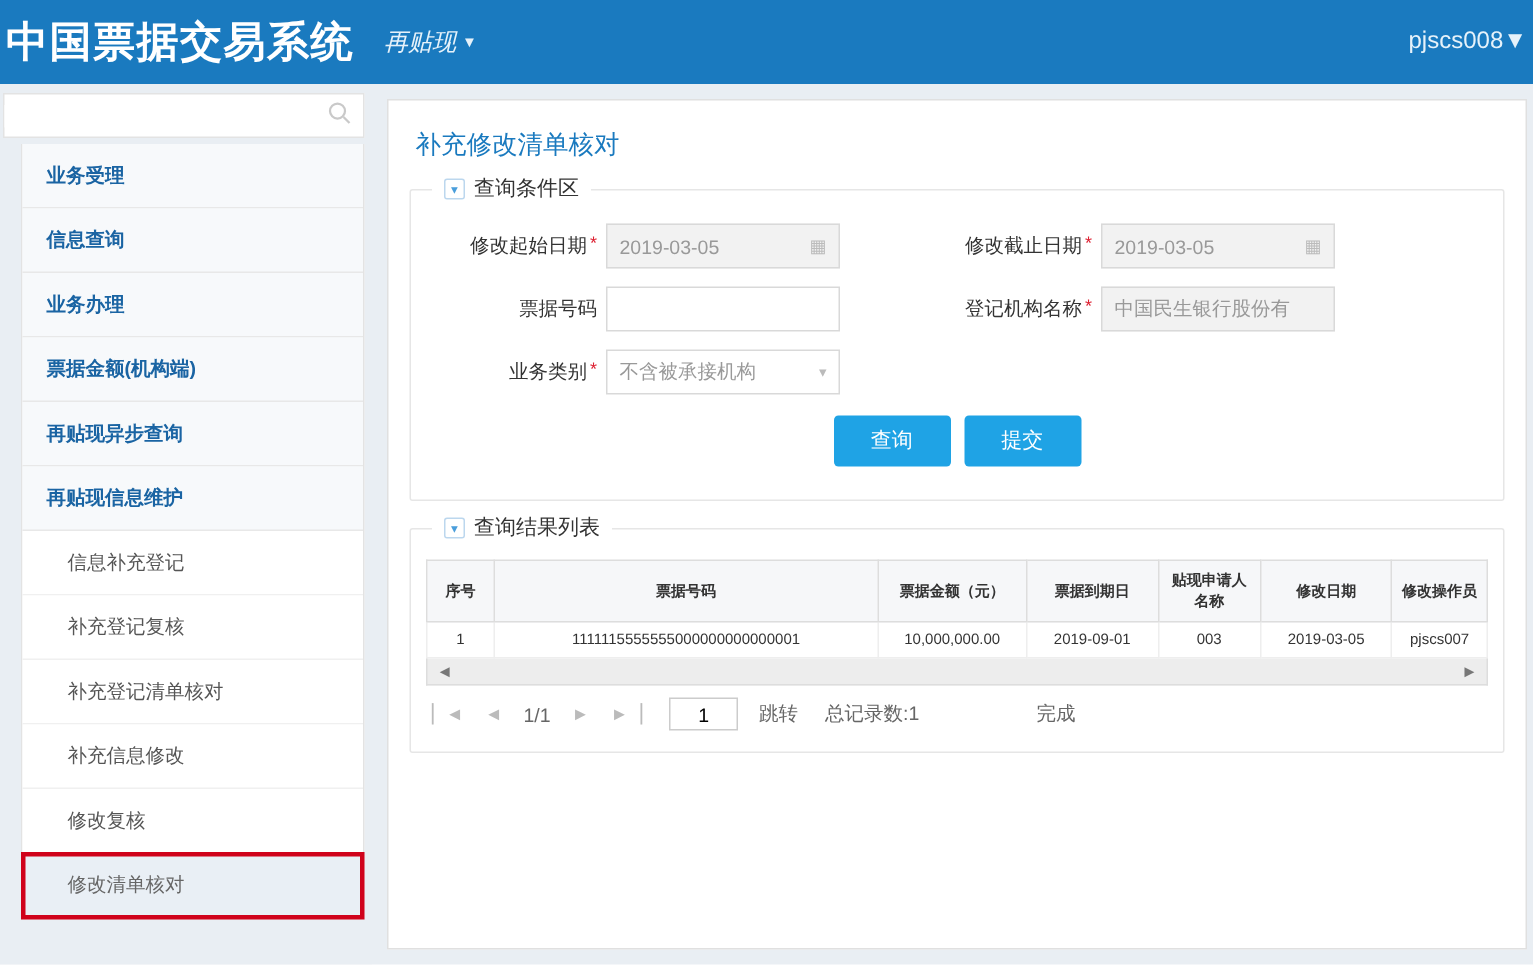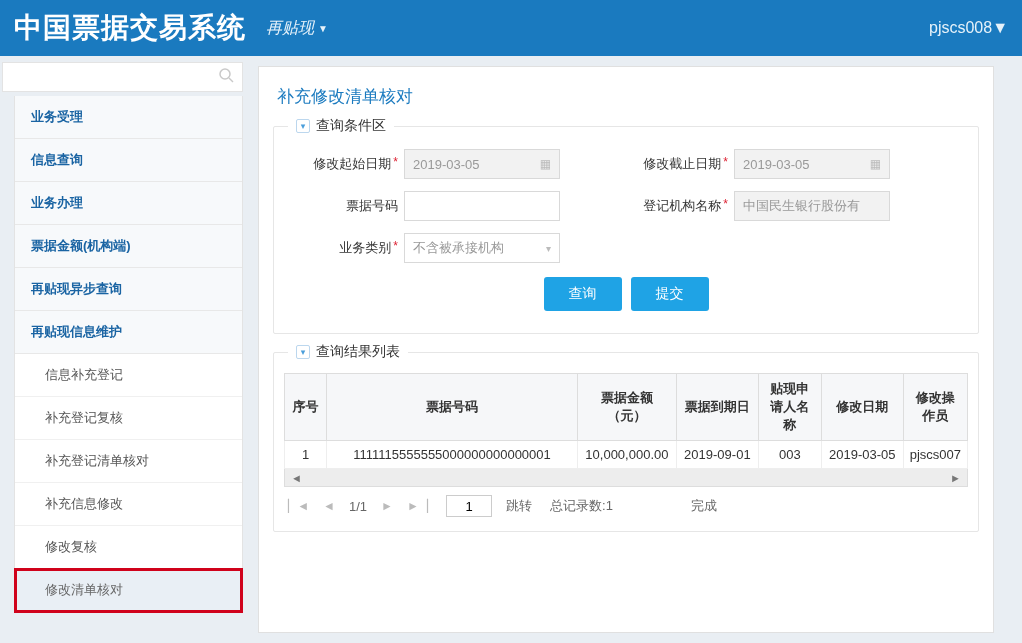--- a/index.html
+++ b/index.html
@@ -12,21 +12,21 @@
     font-size: 13px;
     color: #333;
   }
   
   .topbar {
     height: 56px;
     background: #1a7abf;
     color: #fff;
     display: flex;
     align-items: center;
-    padding: 0 14px;
+    padding: 0 4px;
   }
   .topbar .title {
     font-size: 28px;
     font-weight: bold;
     letter-spacing: 1px;
     margin-right: 20px;
   }
   .topbar .menu {
     font-size: 16px;
     color: #e6f2fa;
@@ -106,21 +106,21 @@
     color: #666;
     position: relative;
   }
   .nav .subitem.highlighted {
     outline: 3px solid #d0021b;
     outline-offset: -2px;
   }
   
   .content {
     flex: 1;
-    padding: 10px 28px 10px 10px;
+    padding: 10px 4px 10px 10px;
   }
   .panel {
     background: #fff;
     height: 100%;
     border: 1px solid #e0e0e0;
     padding: 18px 14px 14px 14px;
     position: relative;
   }
   .page-title {
     color: #1a7abf;
@@ -230,21 +230,21 @@
   .btn.default {
     background: #f2f2f2;
     color: #555;
     border: 1px solid #cfcfcf;
   }
   
   .results .fieldset { padding: 20px 10px 14px 10px; }
   table.grid {
     width: 100%;
     border-collapse: collapse;
-    font-size: 13px;
+    font-size: 10px;
   }
   table.grid th {
     background: #f6f7f9;
     border: 1px solid #ddd;
     padding: 6px 6px;
     font-weight: bold;
     text-align: center;
     color: #333;
   }
   table.grid td {

